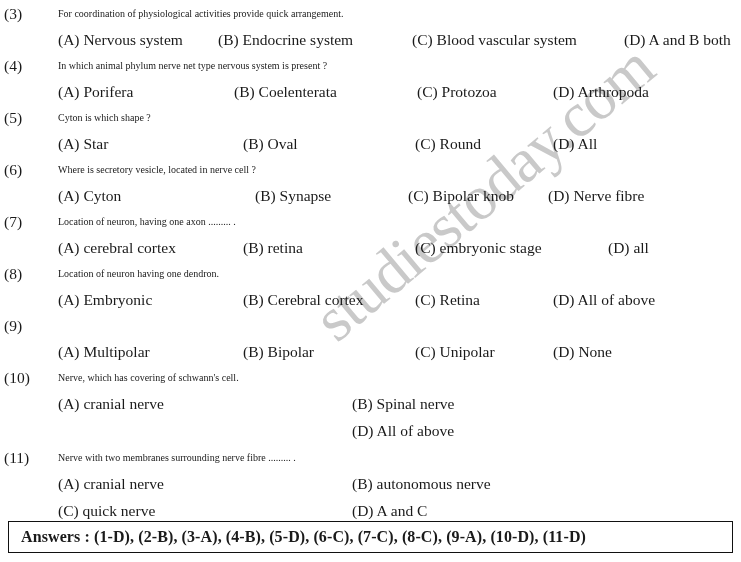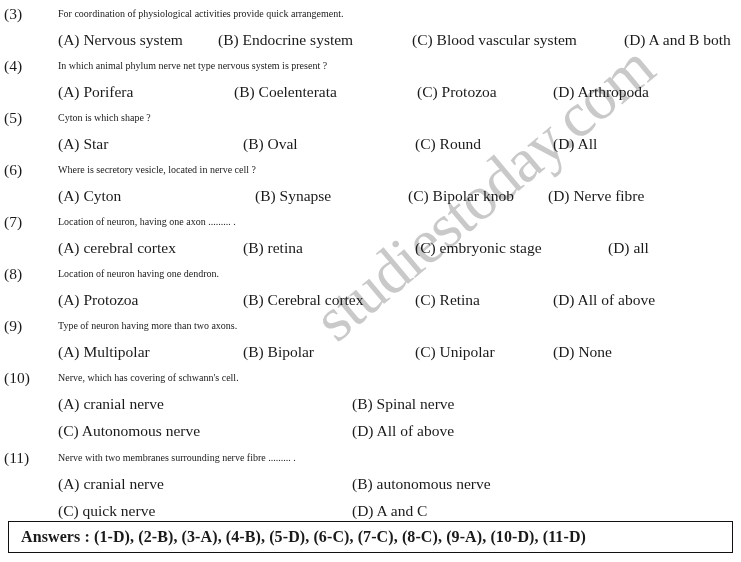--- a/index.html
+++ b/index.html
@@ -158,45 +158,43 @@
       <span class="opt" style="left: 58px;">(A) cerebral  cortex</span>
       <span class="opt" style="left: 243px;">(B) retina</span>
       <span class="opt" style="left: 415px;">(C) embryonic stage</span>
       <span class="opt" style="left: 608px;">(D) all</span>
     </div>
     <div class="qrow" style="top: 263px;">
       <span class="qnum">(8)</span>
       <span class="qtext">Location of neuron having one dendron.</span>
     </div>
     <div class="orow" style="top: 289px;">
-      <span class="opt" style="left: 58px;">(A) Protozoa</span>
+      <span class="opt" style="left: 58px;">(A) Embryonic</span>
       <span class="opt" style="left: 243px;">(B) Cerebral cortex</span>
       <span class="opt" style="left: 415px;">(C) Retina</span>
       <span class="opt" style="left: 553px;">(D) All of above</span>
     </div>
     <div class="qrow" style="top: 315px;">
       <span class="qnum">(9)</span>
-      <span class="qtext">Type of neuron having more than two axons.</span>
     </div>
     <div class="orow" style="top: 341px;">
       <span class="opt" style="left: 58px;">(A) Multipolar</span>
       <span class="opt" style="left: 243px;">(B) Bipolar</span>
       <span class="opt" style="left: 415px;">(C) Unipolar</span>
       <span class="opt" style="left: 553px;">(D) None</span>
     </div>
     <div class="qrow" style="top: 367px; padding-left: 32px;">
       <span class="qnum">(10)</span>
       <span class="qtext">Nerve, which has covering of schwann's cell.</span>
     </div>
     <div class="orow" style="top: 393px;">
       <span class="opt" style="left: 58px;">(A) cranial nerve</span>
       <span class="opt" style="left: 352px;">(B) Spinal nerve</span>
     </div>
     <div class="orow" style="top: 420px;">
-      <span class="opt" style="left: 58px;">(C) Autonomous nerve</span>
       <span class="opt" style="left: 352px;">(D) All of above</span>
     </div>
     <div class="qrow" style="top: 447px;">
       <span class="qnum">(11)</span>
       <span class="qtext">Nerve with two membranes surrounding nerve fibre ......... .</span>
     </div>
     <div class="orow" style="top: 473px;">
       <span class="opt" style="left: 58px;">(A) cranial nerve</span>
       <span class="opt" style="left: 352px;">(B) autonomous nerve</span>
     </div>

